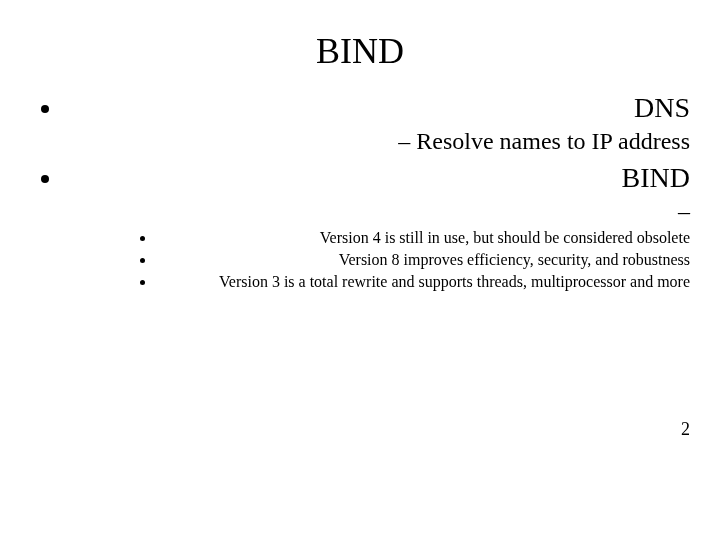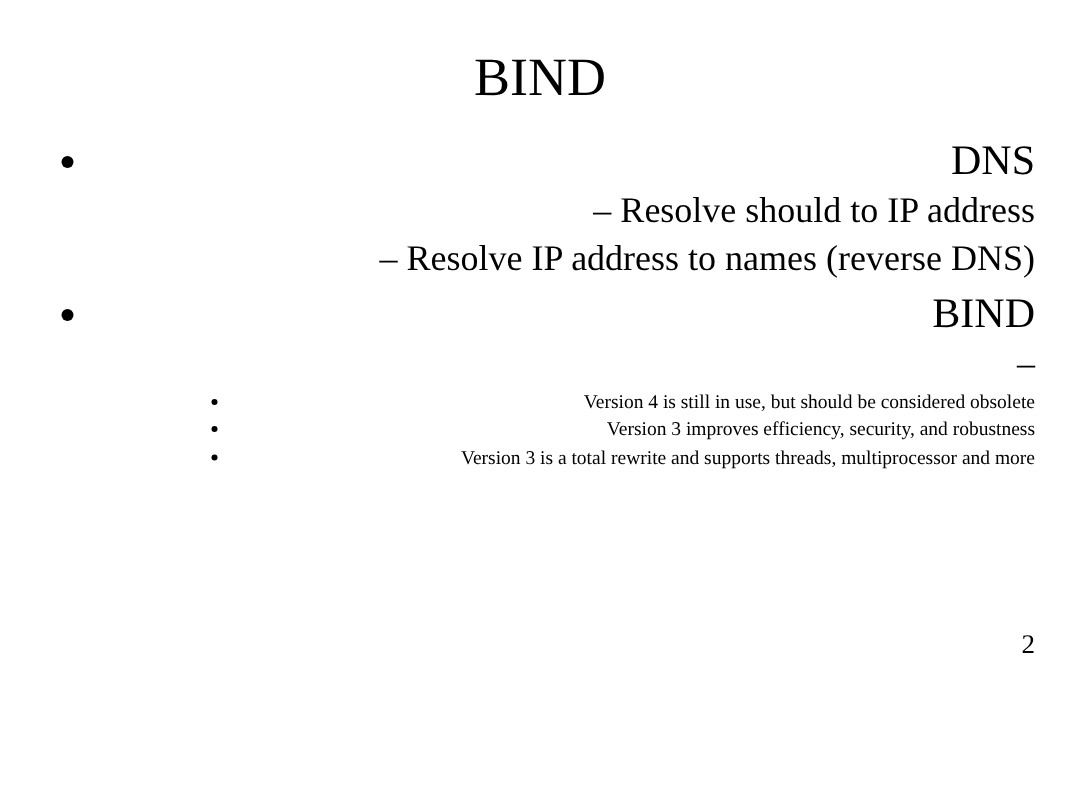--- a/index.html
+++ b/index.html
@@ -47,21 +47,21 @@
     margin: 2px 0;
     line-height: 1.25;
   }
   ul.level2 > li::before {
     content: "– ";
   }
   ul.level3 {
     list-style-type: disc;
     margin: 2px 0 0 0;
     padding-left: 46px;
-    font-size: 13px;
+    font-size: 16px;
   }
   ul.level3 > li {
     margin: 2px 0;
     line-height: 1.25;
   }
   .page-number {
     position: absolute;
     right: 30px;
     bottom: 28px;
     font-size: 18px;
@@ -70,31 +70,30 @@
 </head>
 <body>
 
 <div class="slide">
   <div class="title">BIND</div>
 
   <ul class="level1">
     <li>
       <span>DNS</span>
       <ul class="level2">
-        <li>Resolve should to IP address</li>
-        <li>Resolve IP address to names (reverse DNS)</li>
+        <li>Resolve names to IP address</li>
       </ul>
     </li>
     <li>
       <span>BIND</span>
       <ul class="level2">
         <li>
           <ul class="level3">
             <li>Version 4 is still in use, but should be considered obsolete</li>
-            <li>Version 3 improves efficiency, security, and robustness</li>
+            <li>Version 8 improves efficiency, security, and robustness</li>
             <li>Version 3 is a total rewrite and supports threads, multiprocessor and more</li>
           </ul>
         </li>
       </ul>
     </li>
   </ul>
 
   <div class="page-number">2</div>
 </div>
 

